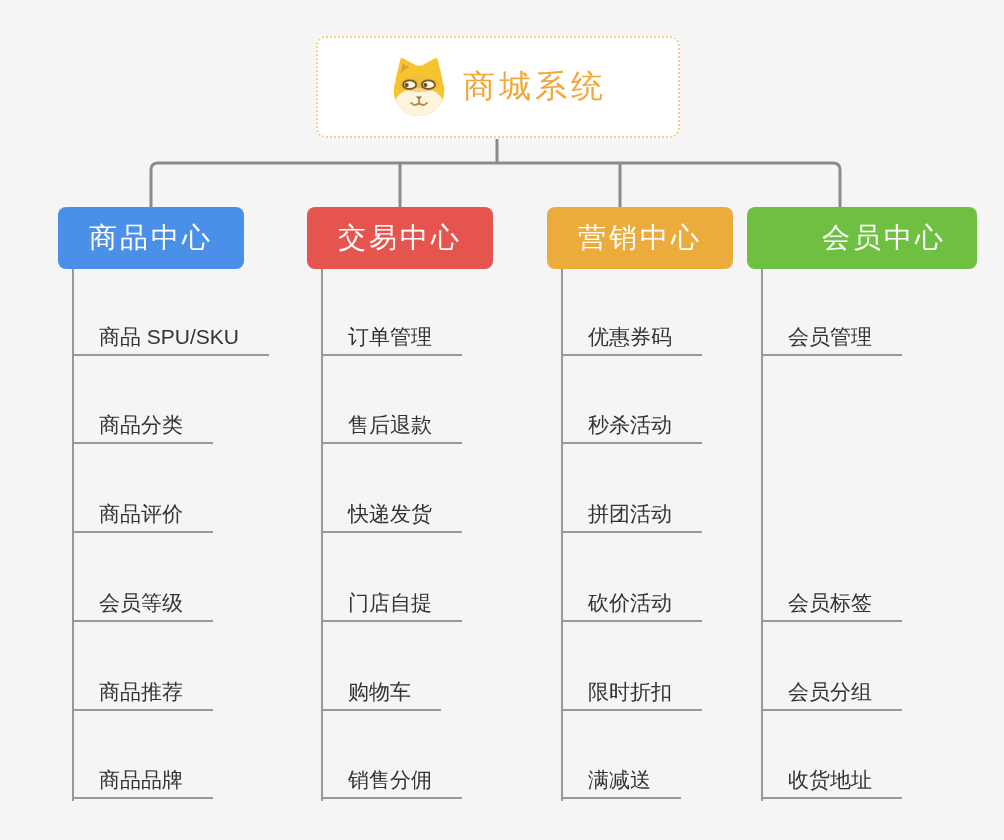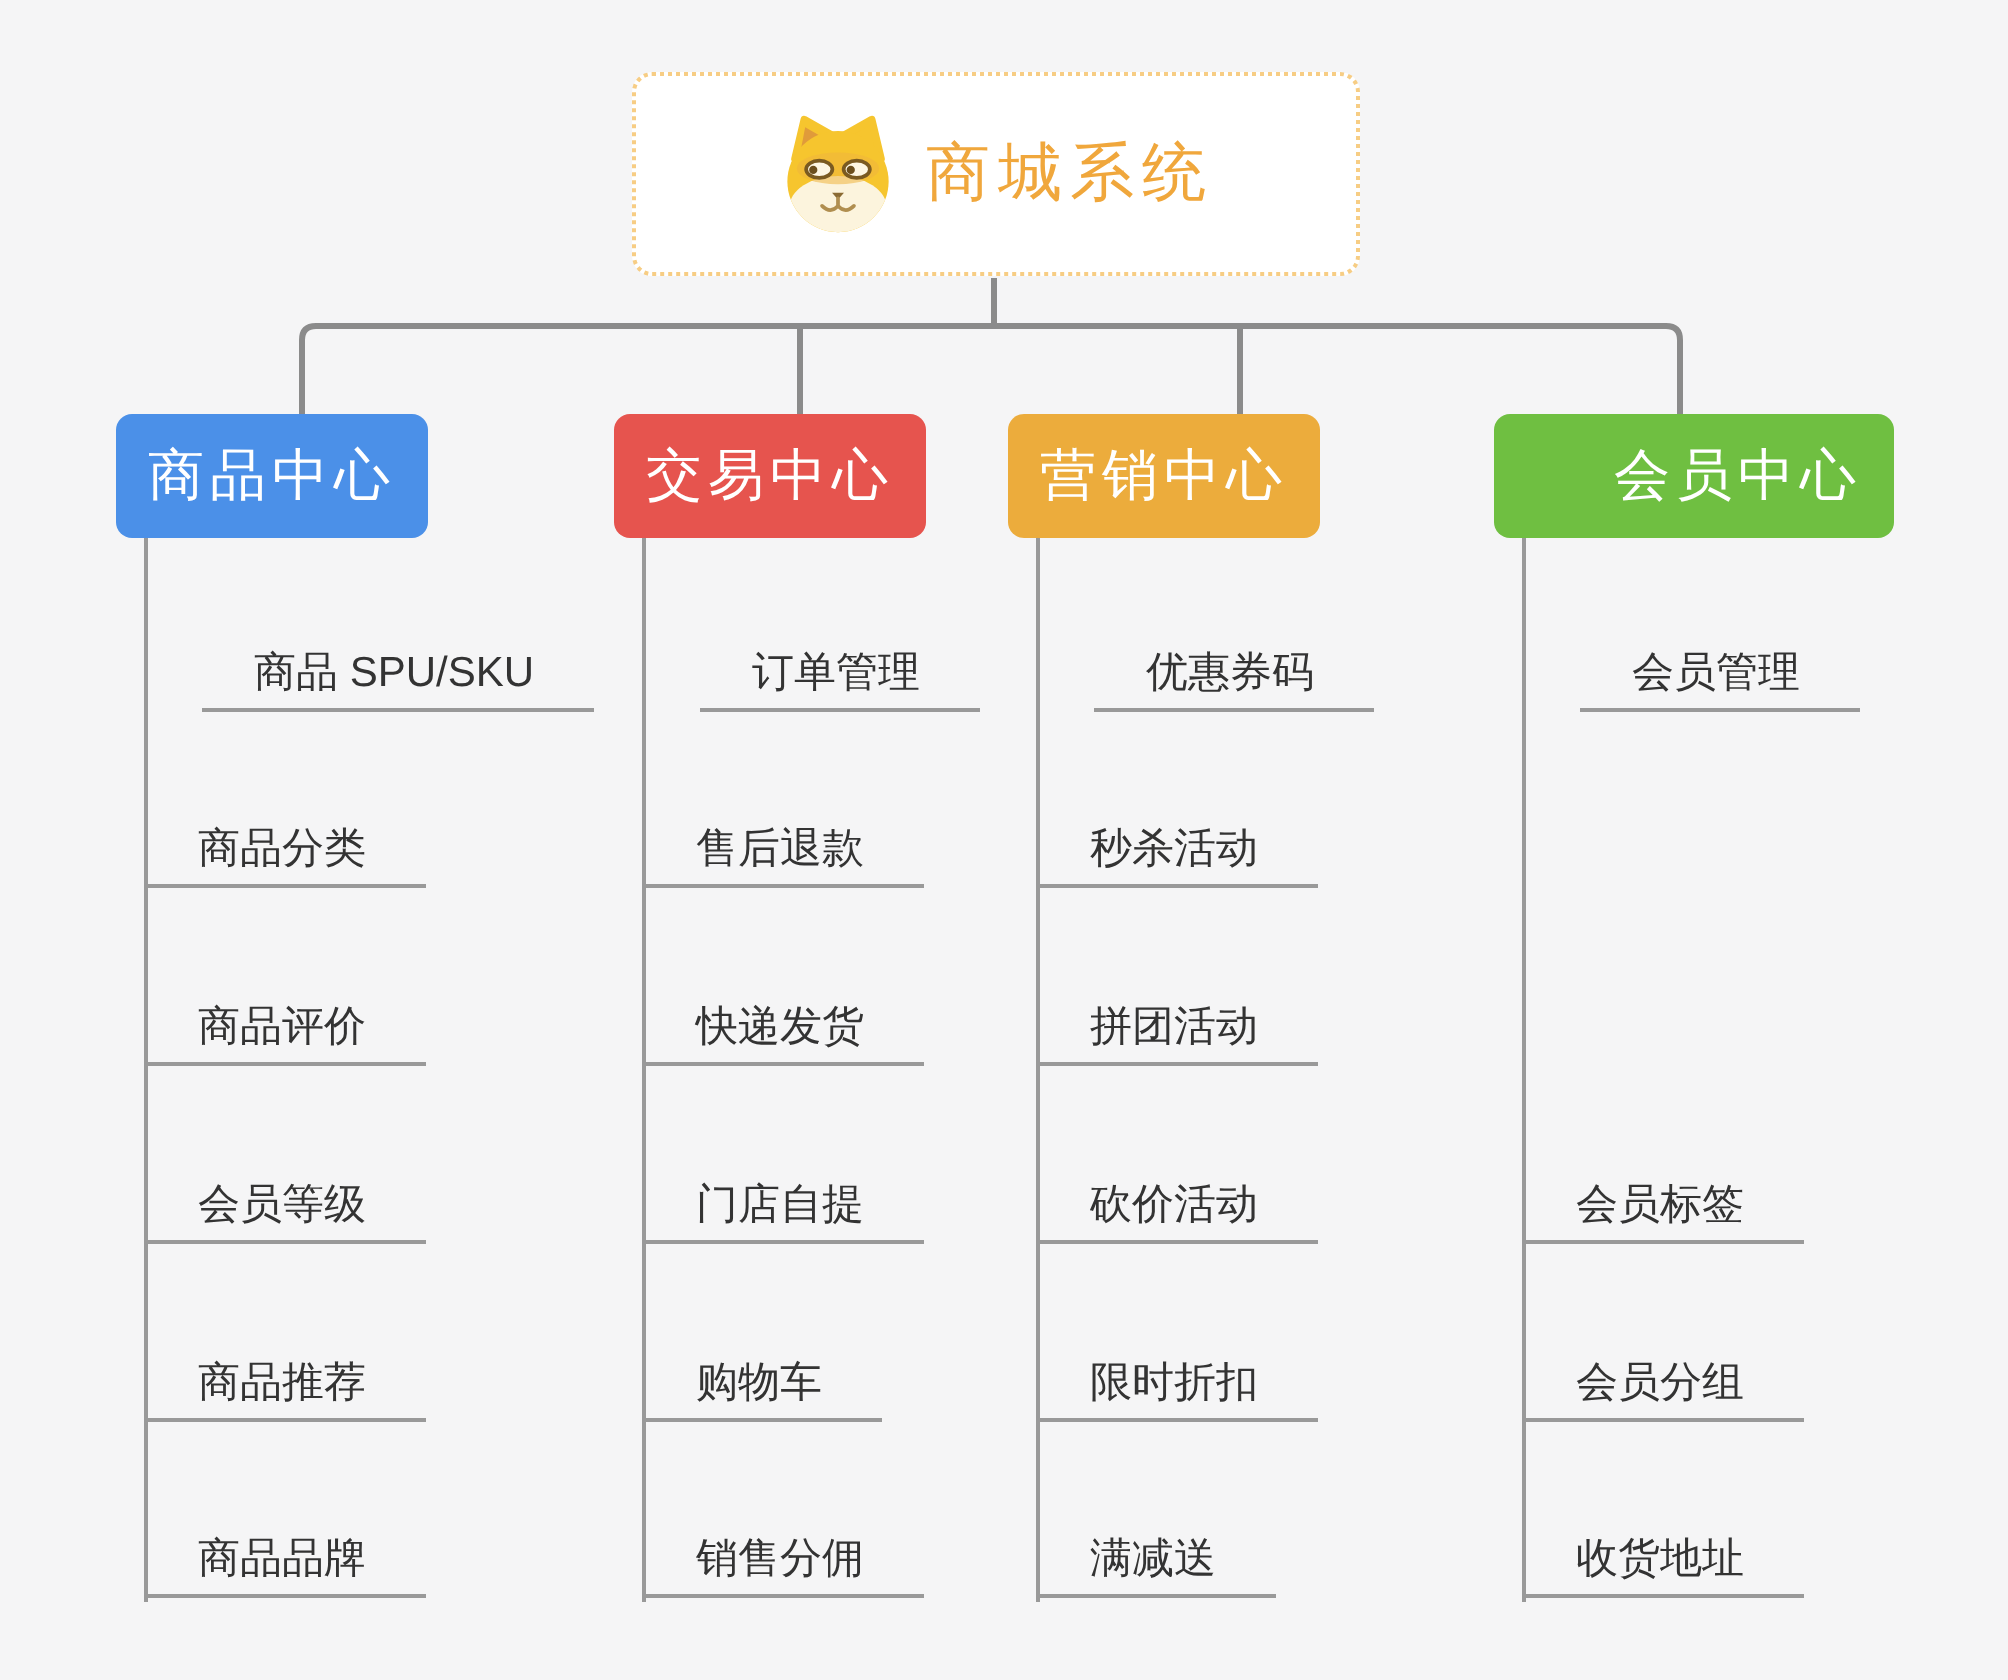--- a/index.html
+++ b/index.html
@@ -29,41 +29,41 @@
   }
   .root-node .doge{width:60px;height:60px;flex:0 0 auto;}
   .root-title{
     font-size:32px;
     color:var(--root-text,#f0a73c);
     letter-spacing:4px;
     white-space:nowrap;
   }
   
   .branch{position:absolute;top:0;width:250px;height:840px;}
-  .b0{left:58px;} .b1{left:307px;} .b2{left:504px;} .b3{left:747px;}
+  .b0{left:58px;} .b1{left:307px;} .b2{left:547px;} .b3{left:747px;}
   .branch-header{
-    position:absolute;left:0;top:207px;width:156px;height:62px;
+    position:absolute;left:0;top:207px;width:186px;height:62px;
     border-radius:8px;
     color:#ffffff;font-size:28px;letter-spacing:3px;
     display:flex;align-items:center;justify-content:center;
     white-space:nowrap;
   }
   .trunk{
     position:absolute;left:14px;top:269px;width:2px;height:532px;
     background:var(--line,#999999);
   }
   .leaf{
     position:absolute;left:15px;height:34px;line-height:30px;
     box-sizing:border-box;
     padding:0 30px 0 26px;
     border-bottom:2px solid var(--line,#999999);
     font-size:21px;color:#333333;
     white-space:nowrap;
   }
-  .r0{top:322px;margin-left:28px;} .r1{top:410px;} .r2{top:499px;}
+  .r0{top:322px;} .r1{top:410px;} .r2{top:499px;}
   .r3{top:588px;} .r4{top:677px;} .r5{top:765px;}
 </style>
 </head>
 <body>
 
 <div id="canvas" style="--line: #999999; --root-text: #f0a73c; --root-border: #f7cd84; background: rgb(245, 245, 246);">
 
   <svg id="connectors" viewBox="0 0 1004 840" xmlns="http://www.w3.org/2000/svg">
     <g stroke="#8b8b8b" stroke-width="3" fill="none">
       <path d="M497 139 V163"></path>

